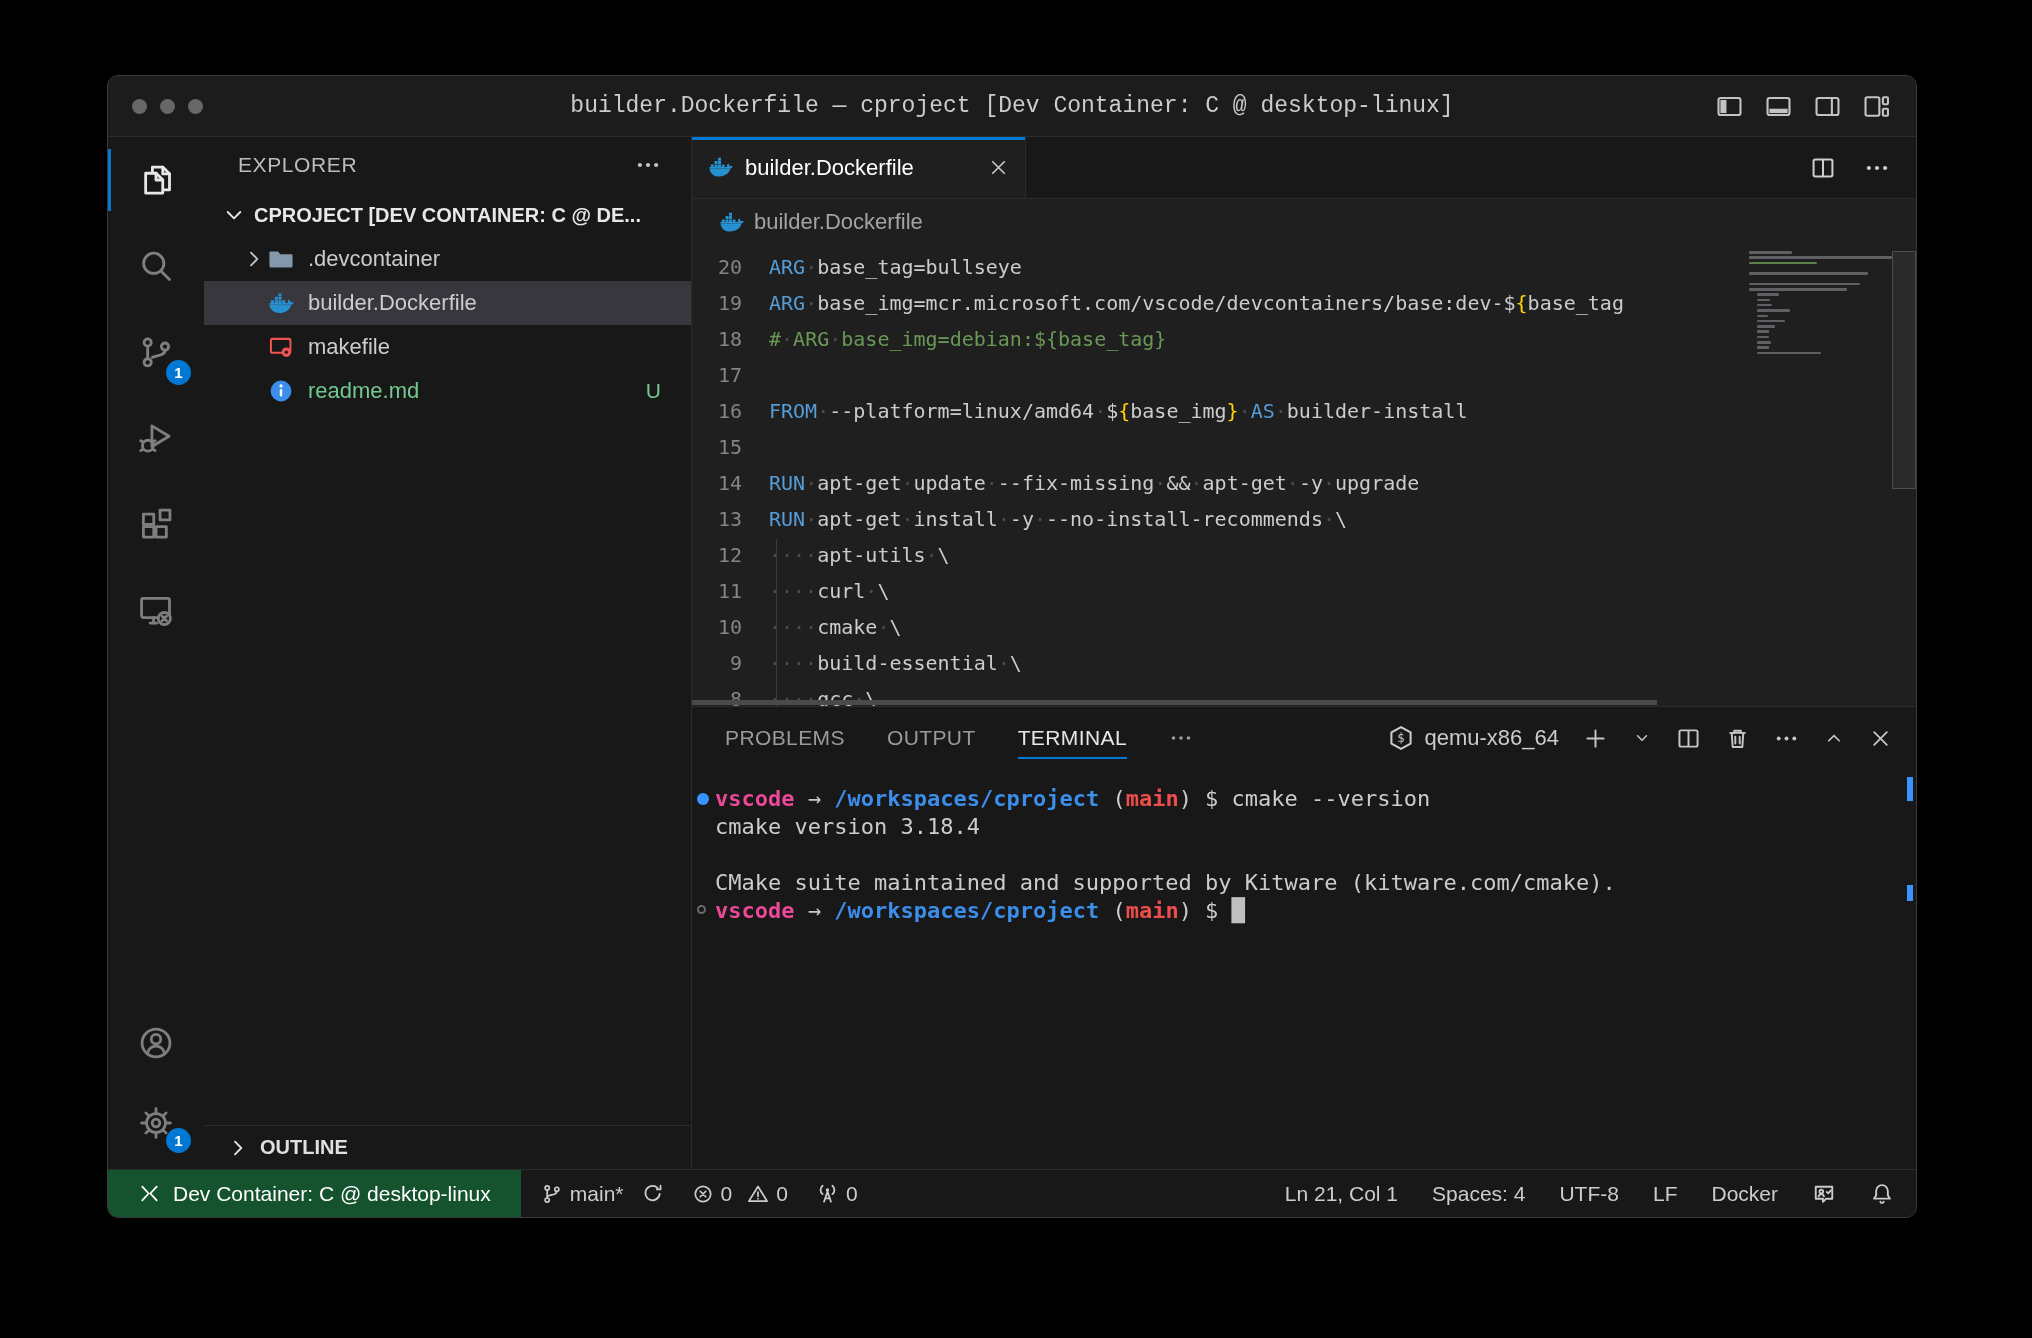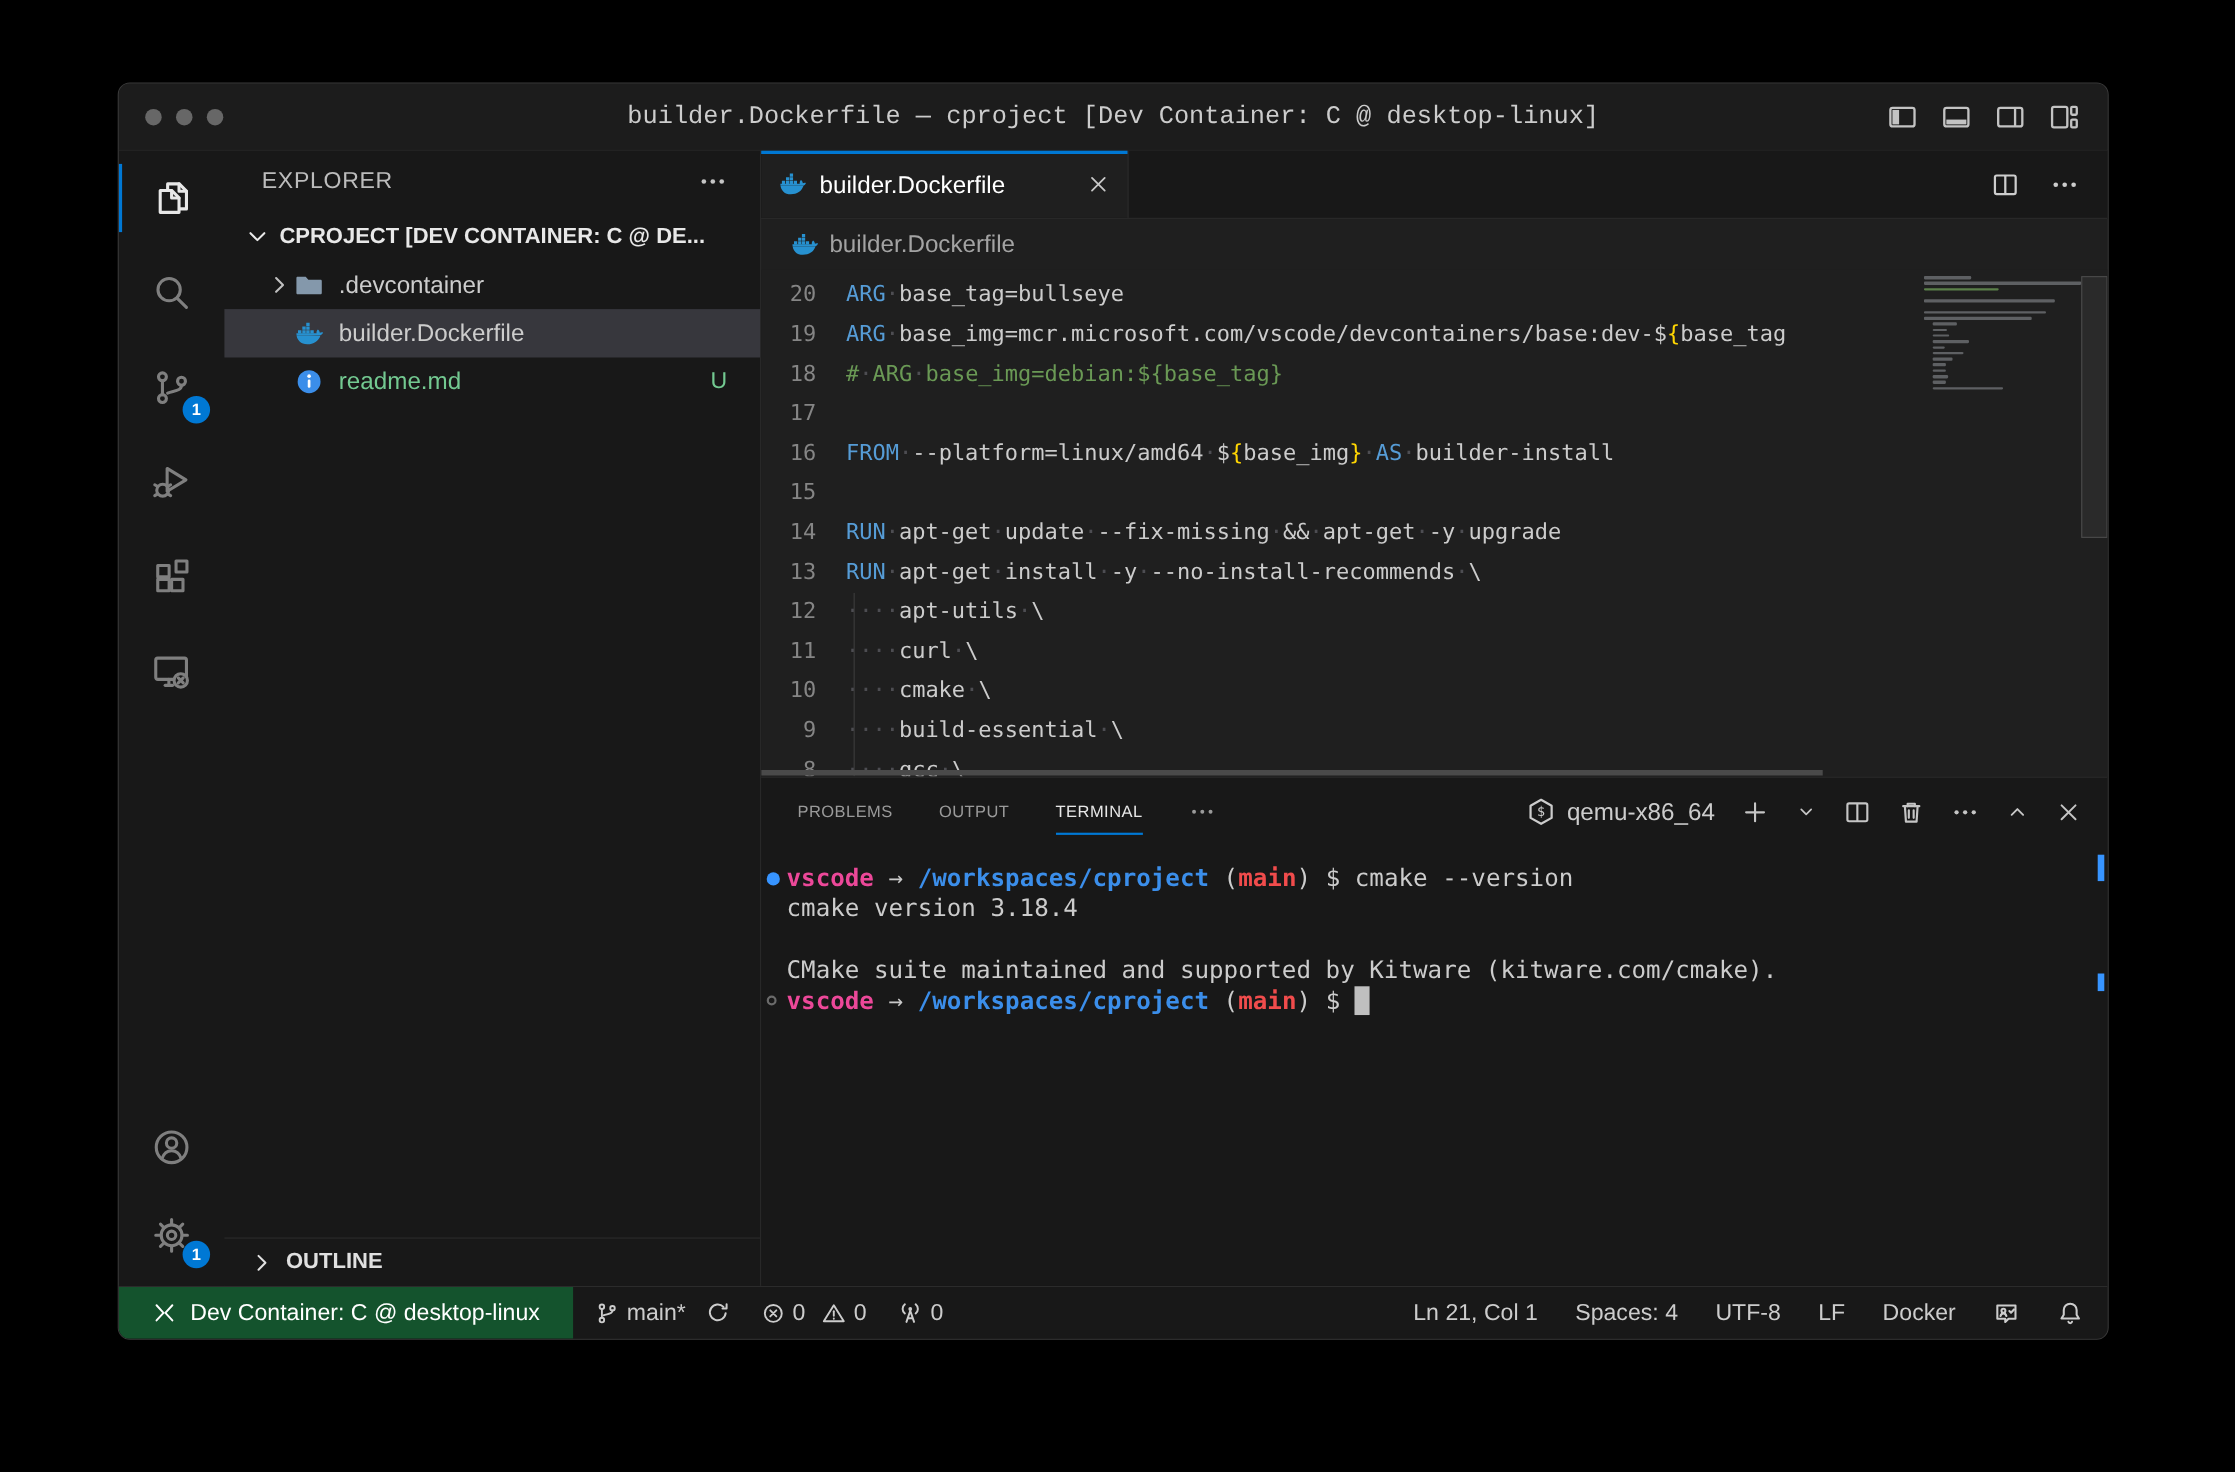--- a/index.html
+++ b/index.html
@@ -69,21 +69,21 @@
   .indent-guide{position:absolute;left:84px;top:294px;bottom:0;width:1px;background:#3c3c3c;}
   .minimap{position:absolute;right:24px;top:6px;width:143px;bottom:0;overflow:hidden;}
   .mm{height:2.5px;margin-bottom:2.8px;background:#b6bbc0;opacity:.42;border-radius:1px;}
   .mm.g{background:#6a9955;opacity:.8;}
   .vthumb{position:absolute;right:0;top:6px;width:24px;height:238px;background:rgba(115,115,115,.13);border:1px solid rgba(150,150,150,.32);}
   .hthumb{position:absolute;left:0;bottom:1px;width:965px;height:5px;background:#4a4a4a;}
 
   
   .panel{height:463px;background:#181818;border-top:1px solid #2b2b2b;display:flex;flex-direction:column;position:relative;flex:0 0 auto;}
   .panel-bar{height:62px;display:flex;align-items:center;padding-left:33px;flex:0 0 auto;}
-  .ptab{font-size:15px;color:#9a9a9a;letter-spacing:.4px;margin-right:42px;height:100%;display:flex;align-items:center;position:relative;}
+  .ptab{font-size:21px;color:#9a9a9a;letter-spacing:.4px;margin-right:42px;height:100%;display:flex;align-items:center;position:relative;}
   .ptab.active{color:#e7e7e7;}
   .ptab.active::after{content:"";position:absolute;left:0;right:0;bottom:10px;height:2.5px;background:#0078d4;}
   .panel-right{margin-left:auto;display:flex;align-items:center;gap:24px;padding-right:24px;color:#c5c5c5;}
   .term-profile{display:flex;align-items:center;gap:10px;font-size:22px;color:#cccccc;}
   .term{flex:1 1 auto;padding-top:16px;overflow:hidden;}
   .trow{height:28px;line-height:28px;font-size:22px;white-space:pre;margin-left:23px;position:relative;color:#cccccc;}
   .tdeco{position:absolute;left:-18px;top:8px;width:12px;height:12px;border-radius:50%;}
   .tdeco.filled{background:#3794ff;}
   .tdeco.outline{border:2px solid #6a6a6a;width:9px;height:9px;}
   .tk-g{color:#ec4899;font-weight:700;} .tk-b{color:#3b8eea;font-weight:700;}
@@ -267,20 +267,30 @@
       <div class="file-row selected">
         <span class="ficon" style="color:#2791d0">
           <svg class="fillic" width="27" height="27" viewBox="0 0 16 16">
             <path d="M4.2 3.9h1.9v1.8H4.2zM6.4 3.9h1.9v1.8H6.4zM6.4 1.8h1.9v1.8H6.4zM1.8 6h1.9v1.8H1.8zM4.2 6h1.9v1.8H4.2zM6.4 6h1.9v1.8H6.4zM8.7 6h1.9v1.8H8.7z"></path>
             <path d="M.9 8.8h13.4c.7-.3 1.3-.9 1.5-1.6-.6-.2-1.3-.1-1.8.2-.1-.9-.6-1.5-1.1-1.9-.6.6-.9 1.3-.7 2.2H.9c0 1.9.6 3.5 1.8 4.6 1 1 2.5 1.5 4.3 1.5 3.6 0 6.3-1.8 7.3-4.8z"></path>
           </svg>
         </span>
         <span class="fname">builder.Dockerfile</span>
       </div>
 
+      <div class="file-row">
+        <span class="ficon" style="color:#ef5350">
+          <svg class="ic" width="26" height="26" viewBox="0 0 16 16" stroke-width="1.7">
+            <rect x="1.8" y="3" width="12" height="8.6" rx="1"></rect>
+            <circle cx="11.3" cy="11.2" r="2.9" fill="#ef5350" stroke="none"></circle>
+            <circle cx="11.3" cy="11.2" r="1" fill="#181818" stroke="none"></circle>
+          </svg>
+        </span>
+        <span class="fname">makefile</span>
+      </div>
 
       <div class="file-row">
         <span class="ficon">
           <svg class="fillic" width="26" height="26" viewBox="0 0 16 16">
             <circle cx="8" cy="8" r="6.4" fill="#3b8eea"></circle>
             <circle cx="8" cy="4.9" r="1" fill="#fff"></circle>
               <rect x="7.25" y="6.8" width="1.5" height="4.6" rx=".7" fill="#fff"></rect>
           </svg>
         </span>
         <span class="fname untracked">readme.md</span>

